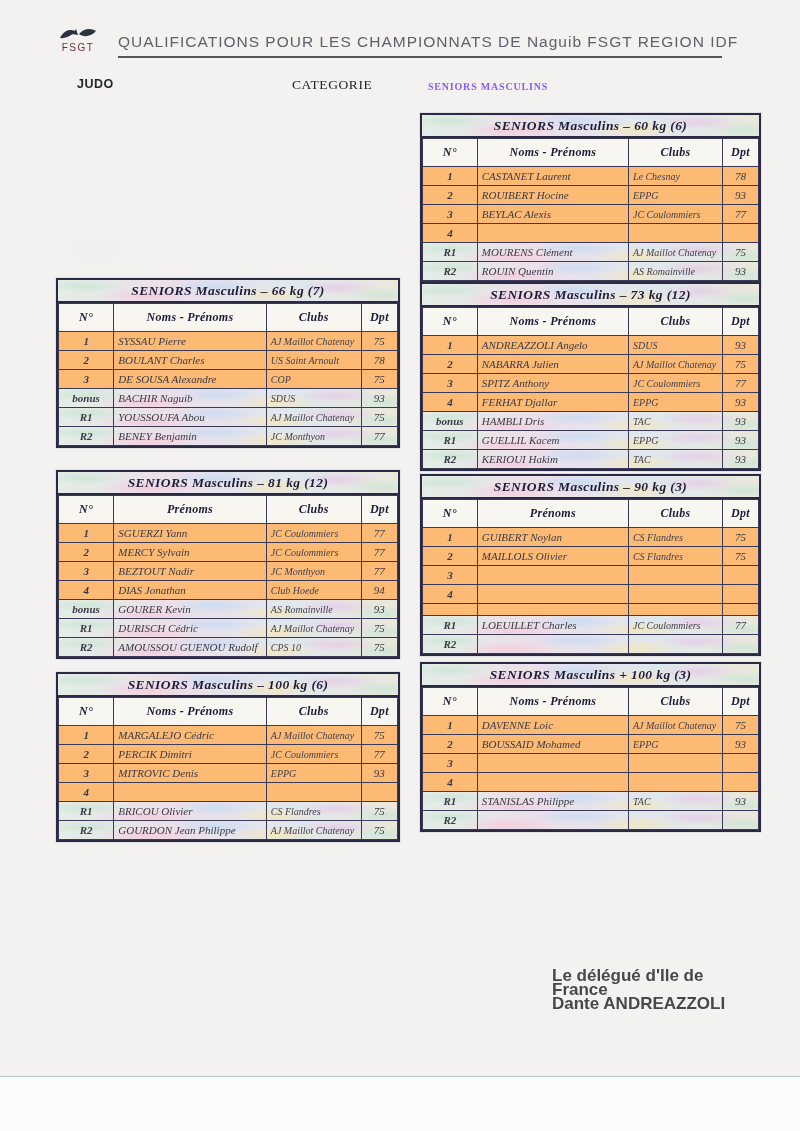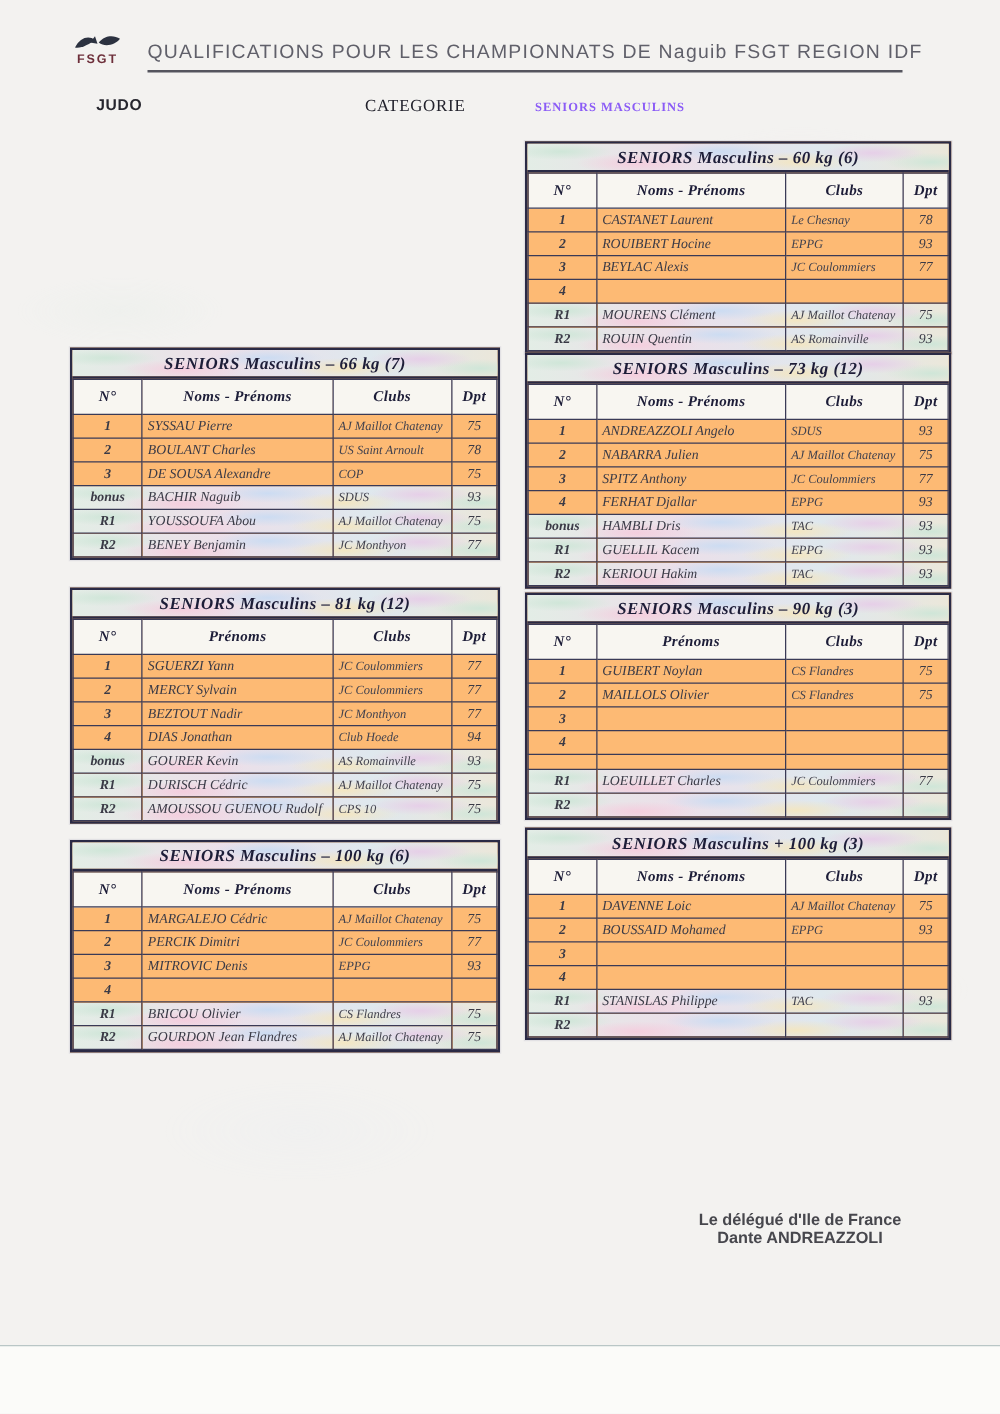--- a/index.html
+++ b/index.html
@@ -8,21 +8,21 @@
         font-family:"Liberation Serif",serif;}
   
   .page::before{content:"";position:absolute;inset:0;pointer-events:none;opacity:.35;
     background:
       radial-gradient(120px 40px at 12% 22%, rgba(210,230,220,.35), transparent 70%),
       radial-gradient(140px 50px at 80% 12%, rgba(235,215,225,.3), transparent 70%),
       radial-gradient(160px 60px at 30% 80%, rgba(215,225,240,.25), transparent 70%),
       radial-gradient(140px 50px at 85% 70%, rgba(240,235,210,.25), transparent 70%);}
   .logo{position:absolute;left:50px;top:27px;width:56px;text-align:center;}
   .logo svg{display:block;margin:0 auto;}
-  .logo .fsgt{font-family:"Liberation Sans",sans-serif;font-weight:bold;font-size:10px;
+  .logo .fsgt{font-family:"Liberation Sans",sans-serif;font-weight:normal;font-size:10px;
       letter-spacing:1.5px;color:var(--logo-text,#6d2f3a);line-height:9px;}
   .main-title{position:absolute;left:118px;top:33px;width:604px;white-space:nowrap;
       font-family:"Liberation Sans",sans-serif;font-size:15.5px;letter-spacing:1px;
       color:var(--heading-text,#60606a);padding-bottom:5px;
       border-bottom:2px solid #55555e;}
   .meta-judo{position:absolute;left:55px;top:77px;font-family:"Liberation Sans",sans-serif;
       font-weight:bold;font-size:12.5px;color:#26262e;letter-spacing:.5px;margin-left:22px;}
   .meta-cat{position:absolute;left:292px;top:77px;font-weight:normal;font-size:13.5px;
       color:#22222c;letter-spacing:.6px;}
   .meta-val{position:absolute;left:428px;top:81px;font-weight:bold;font-size:10px;
@@ -45,22 +45,22 @@
   tr.r-spacer td{height:11px;border-left:1px solid #3a3a56;}
   .mottle, tr.r-highlight{
     background:
       radial-gradient(55px 9px at 8% 30%, var(--p0,#cfe6d8), transparent 75%),
       radial-gradient(65px 11px at 26% 75%, var(--p1,#f4cede), transparent 75%),
       radial-gradient(60px 10px at 46% 30%, var(--p2,#ccdcf2), transparent 75%),
       radial-gradient(60px 11px at 64% 70%, var(--p3,#f3e6c2), transparent 75%),
       radial-gradient(55px 10px at 82% 35%, var(--p4,#e6cfe8), transparent 75%),
       radial-gradient(50px 10px at 96% 70%, var(--p0,#cfe6d8), transparent 75%),
       linear-gradient(90deg,#e3ede6,#ecdfe9 35%,#dfe8ee 70%,#ebe7da);}
-  .footer{position:absolute;left:552px;top:969px;width:176px;text-align:center;
-      font-family:"Liberation Sans",sans-serif;font-weight:bold;font-size:13px;
+  .footer{position:absolute;left:552px;top:969px;width:176px;
+      font-family:"Liberation Sans",sans-serif;font-weight:bold;font-size:17px;
       color:#47474d;line-height:14px;}
   .scan-edge{position:absolute;left:0;top:1076px;width:800px;height:55px;
       background:#fbfbf9;border-top:1px solid #b9c6c6;}
 </style>
 </head>
 <body>
 
 <div class="page">
 
   <div class="logo">
@@ -424,21 +424,21 @@
             <td class="c-dpt"></td>
           </tr>
           <tr class="r-highlight">
             <td class="c-n">R1</td>
             <td class="c-name">BRICOU Olivier</td>
             <td class="c-club">CS Flandres</td>
             <td class="c-dpt">75</td>
           </tr>
           <tr class="r-highlight">
             <td class="c-n">R2</td>
-            <td class="c-name">GOURDON Jean Flandres</td>
+            <td class="c-name">GOURDON Jean Philippe</td>
             <td class="c-club">AJ Maillot Chatenay</td>
             <td class="c-dpt">75</td>
           </tr>
         </tbody>
       </table>
     </div>
   <div class="qtable" style="left:420px;top:662px;width:337px">
       <div class="t-title mottle">SENIORS Masculins + 100 kg (3)</div>
       <table>
         <colgroup>

